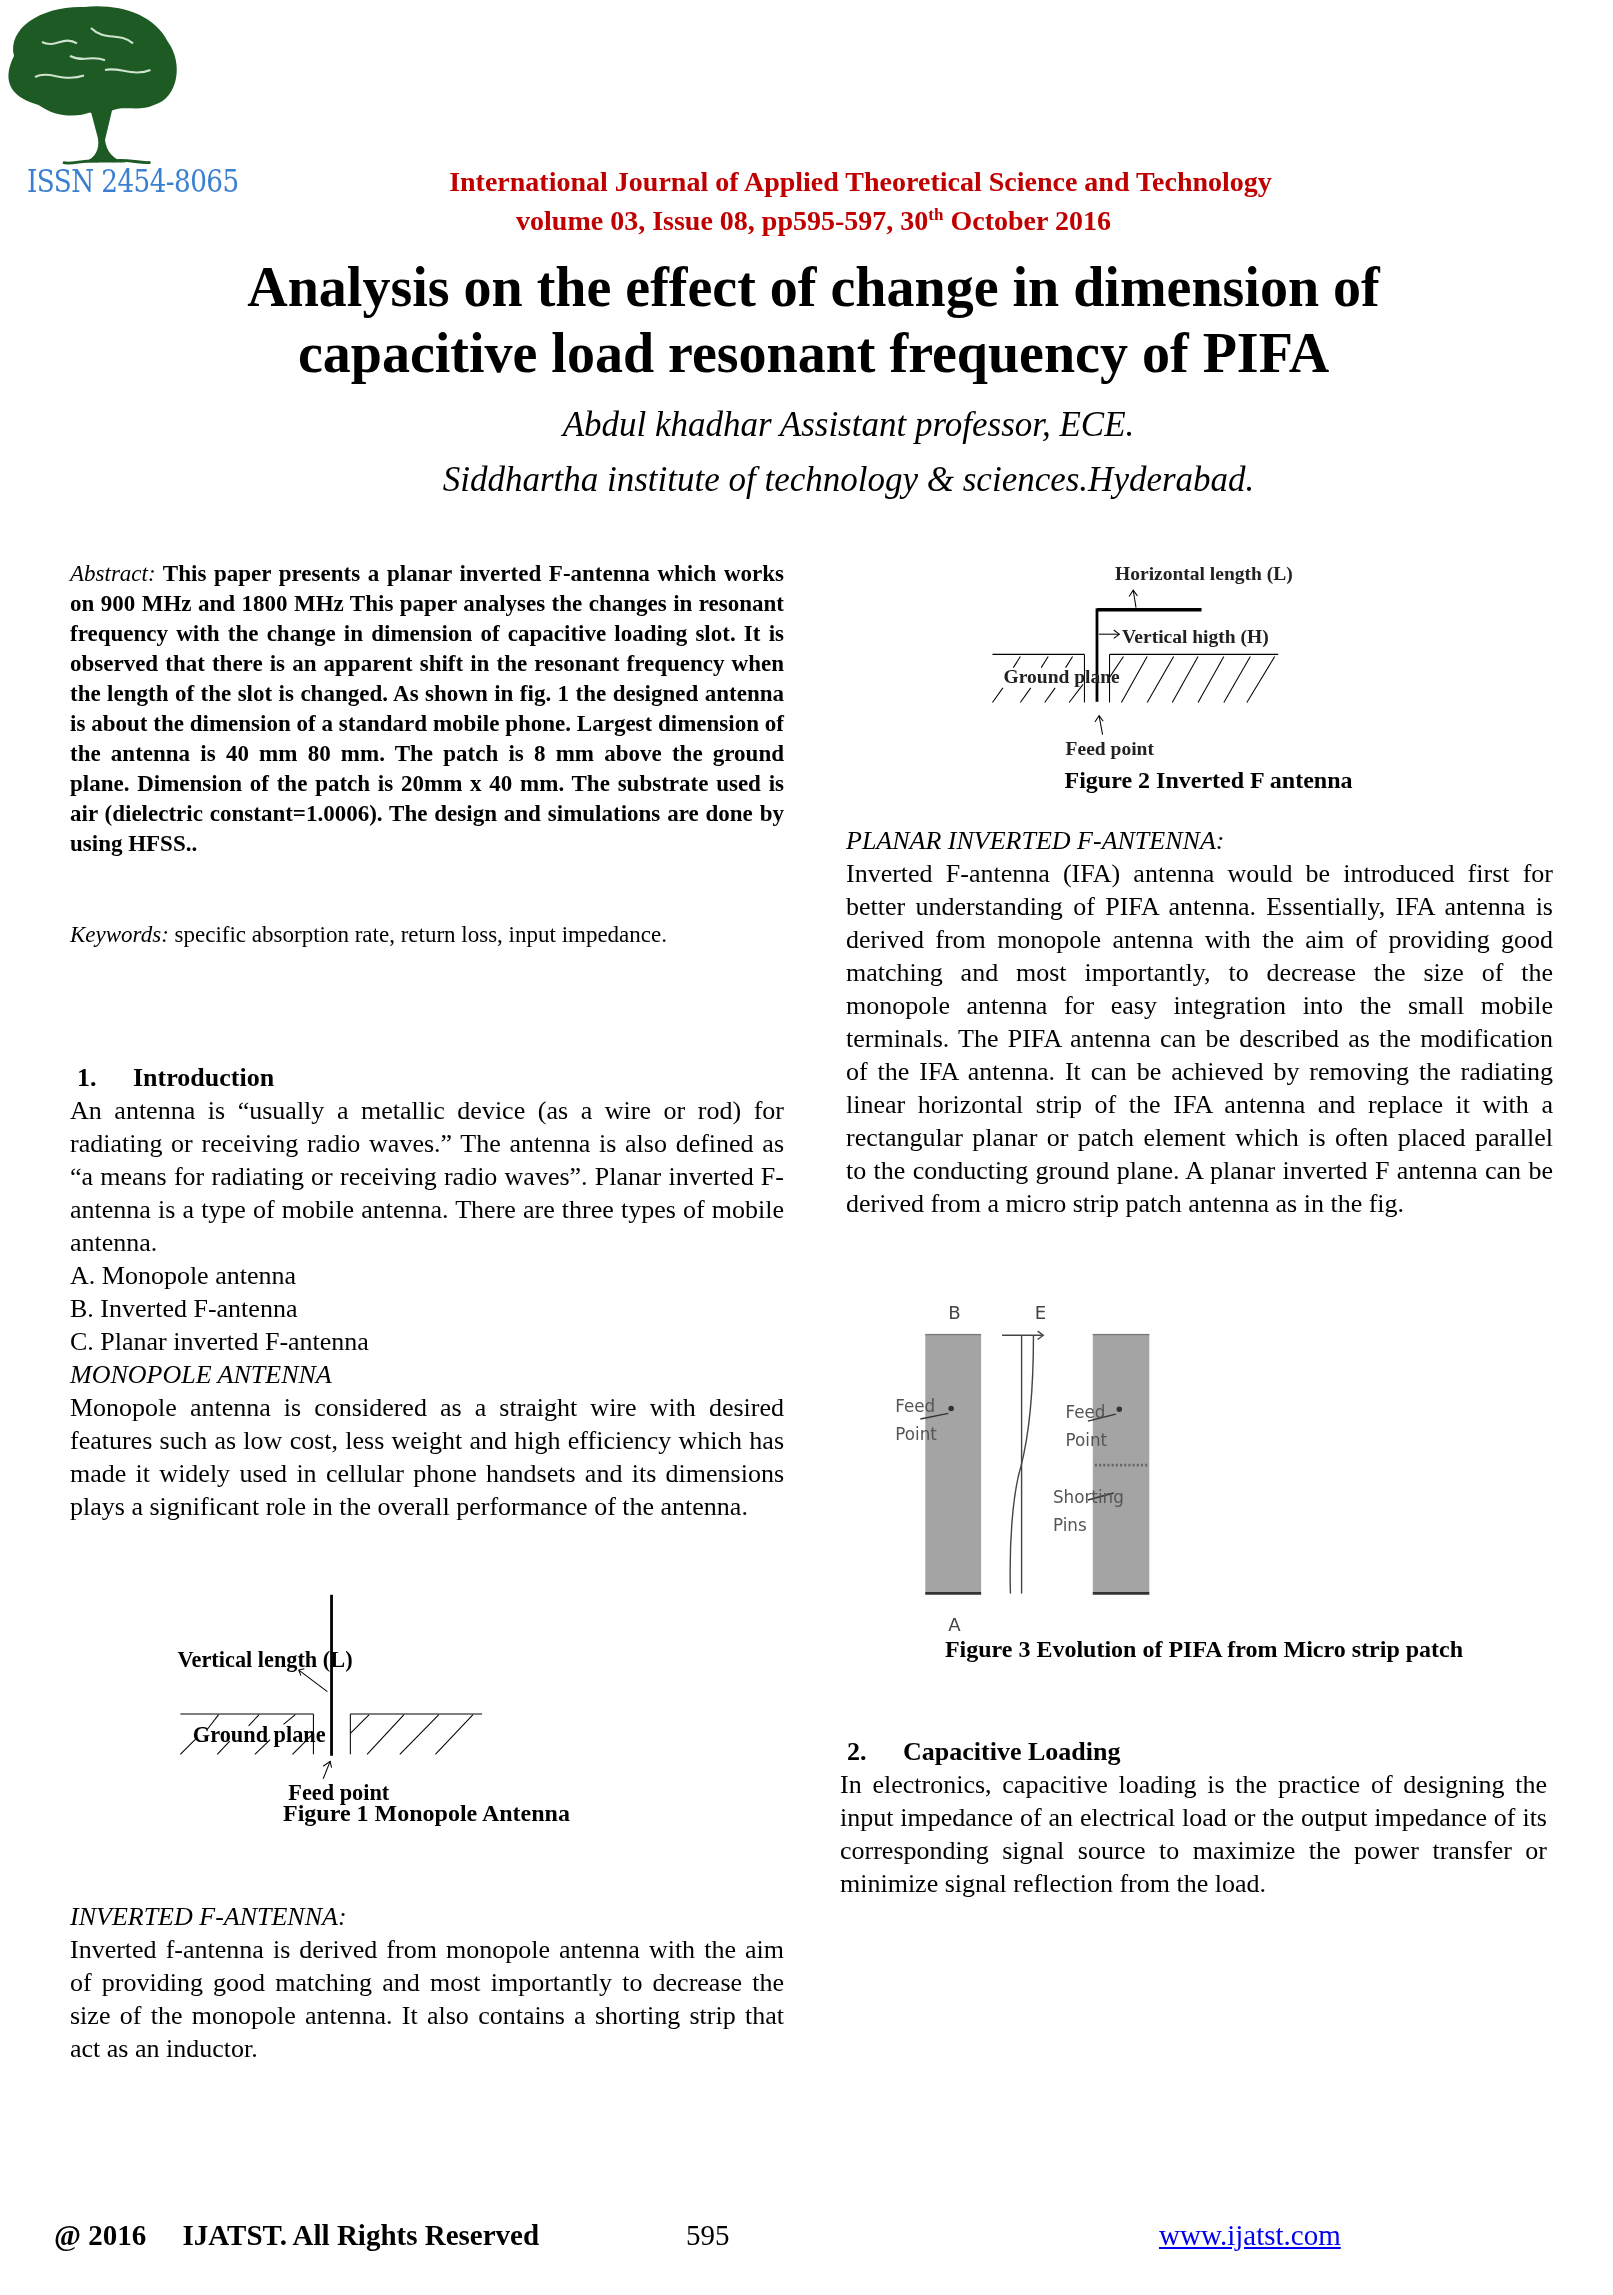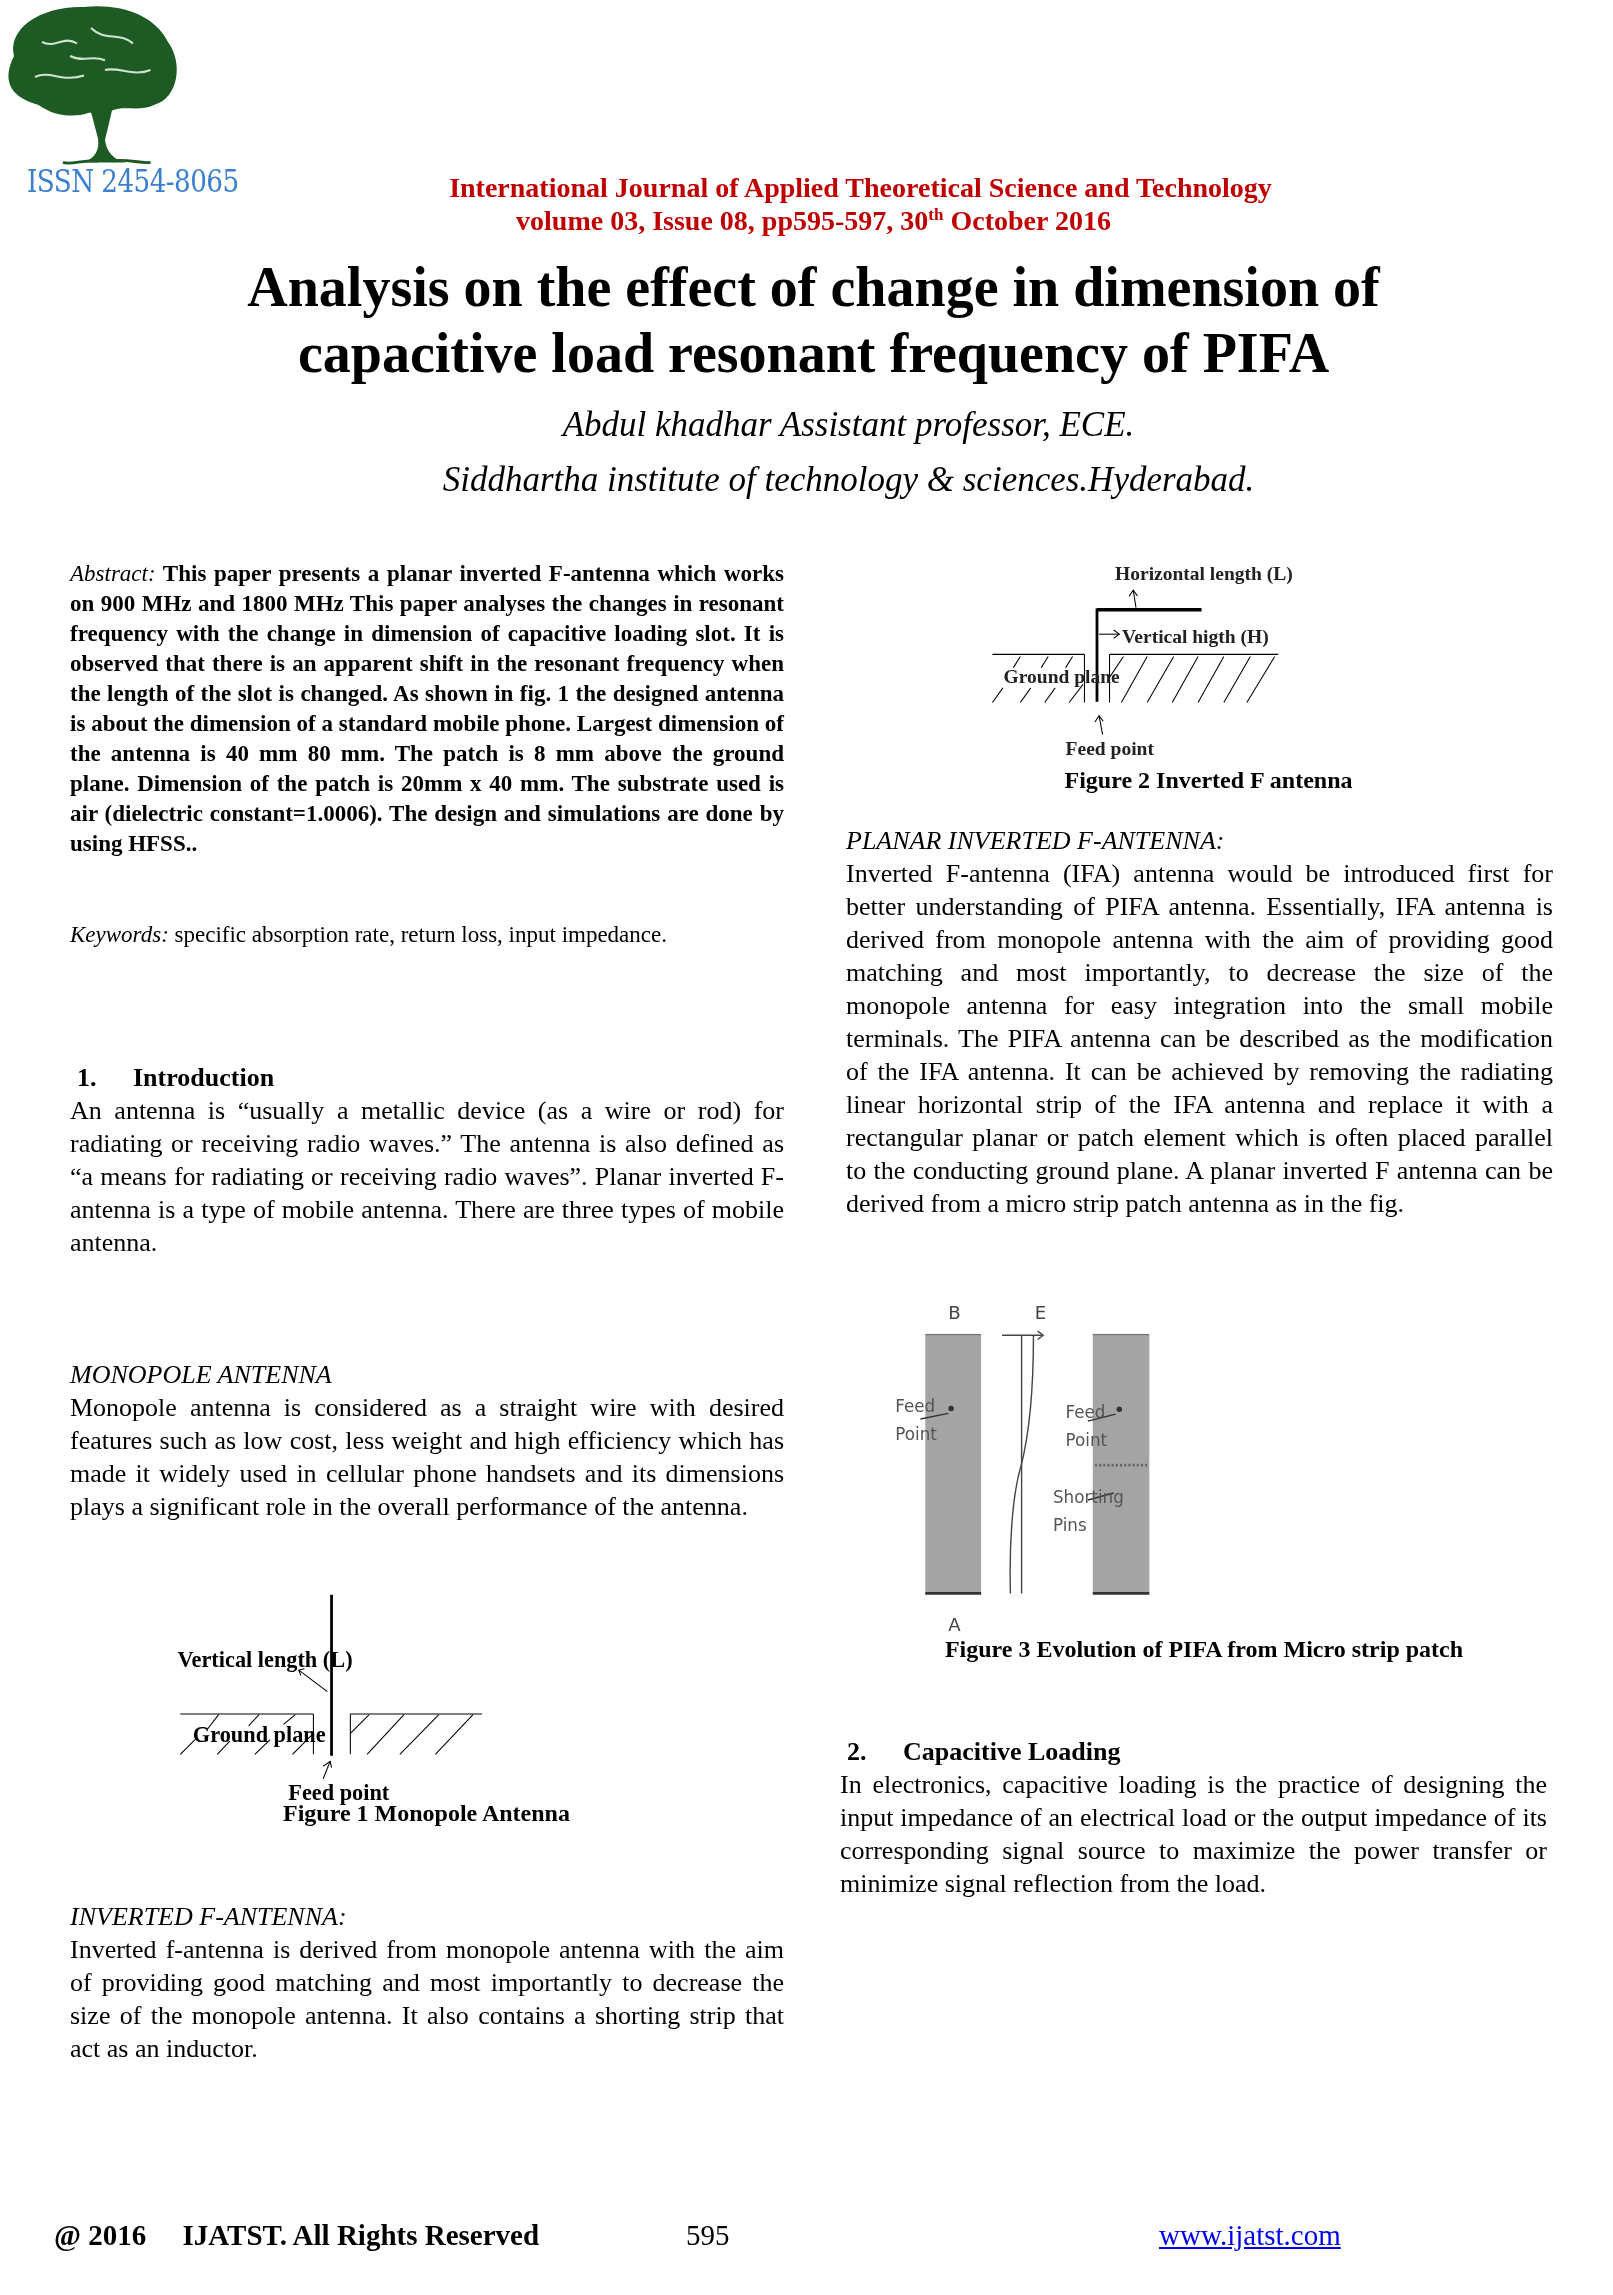--- a/index.html
+++ b/index.html
@@ -7,21 +7,21 @@
          font-family:"Liberation Serif", "DejaVu Serif", serif; color:#000; }
   .abs { position:absolute; }
 
   
   #logo { left:0; top:0; width:210px; height:203px; }
   #issn { left:26.5px; top:162px; width:196px; font-size:32px; color:#3a7fd0;
           font-family:"DejaVu Serif", serif; letter-spacing:-0.7px; transform:scaleX(0.82); transform-origin:left; white-space:nowrap; }
 
   
   .journal { left:0; width:1613px; text-align:center; color:#c00000; font-weight:bold; font-size:28px; white-space:nowrap; }
-  #journal-name { top:172px; padding-left:108px; box-sizing:border-box; }
+  #journal-name { top:166px; padding-left:108px; box-sizing:border-box; }
   #journal-issue { top:205px; padding-left:14px; box-sizing:border-box; }
   #journal-issue sup { font-size:17px; }
 
   .title { left:0; width:1613px; text-align:center; font-weight:bold; font-size:56px; white-space:nowrap; }
   #title-1 { top:255px; padding-left:14px; box-sizing:border-box; }
   #title-2 { top:321px; padding-left:14px; box-sizing:border-box; }
 
   .author { left:0; width:1613px; text-align:center; font-style:italic; font-size:35px; white-space:nowrap; }
   #author-line { top:405px; padding-left:84px; box-sizing:border-box; }
   #affiliation-line { top:460px; padding-left:84px; box-sizing:border-box; }
@@ -70,20 +70,25 @@
   <p><span class="lbl">Abstract:</span><span> This paper presents a planar inverted F-antenna which works on 900 MHz and 1800 MHz This paper analyses the changes in resonant frequency with the change in dimension of capacitive loading slot. It is observed that there is an apparent shift in the resonant frequency when the length of the slot is changed. As shown in fig. 1 the designed antenna is about the dimension of a standard mobile phone. Largest dimension of the antenna is 40 mm 80 mm. The patch is 8 mm above the ground plane. Dimension of the patch is 20mm x 40 mm. The substrate used is air (dielectric constant=1.0006). The design and simulations are done by using HFSS..</span></p>
 </div>
 
 <div class="col col-left" style="top:920px; font-size:23px; line-height:30px; font-weight:bold;">
   <p><span style="font-style:italic; font-weight:normal;">Keywords:</span><span style="font-weight:normal;"> specific absorption rate, return loss, input impedance.</span></p>
 </div>
 
 <div class="col col-left" style="top:1021px;">
   <div class="heading"><span style="padding-left:7px; display:inline-block; width:56px;">1.</span><span>Introduction</span></div>
   <p>An antenna is “usually a metallic device (as a wire or rod) for radiating or receiving radio waves.” The antenna is also defined as “a means for radiating or receiving radio waves”. Planar inverted F-antenna is a type of mobile antenna. There are three types of mobile antenna.</p>
+  <div>
+    <div>A. Monopole antenna</div>
+    <div>B. Inverted F-antenna</div>
+    <div>C. Planar inverted F-antenna</div>
+  </div>
 </div>
 
 <div class="col col-left" style="top:1358px;">
   <div class="subhead">MONOPOLE ANTENNA</div>
   <p>Monopole antenna is considered as a straight wire with desired features such as low cost, less weight and high efficiency which has made it widely used in cellular phone handsets and its dimensions plays a significant role in the overall performance of the antenna.</p>
 </div>
 
 <svg class="abs" style="left:140px; top:1592px;" width="489" height="223" viewBox="0 0 700 320">
   <line x1="274" y1="4" x2="274" y2="235" stroke="#000" stroke-width="4"></line>
   <g stroke="#000" stroke-width="1.5">

